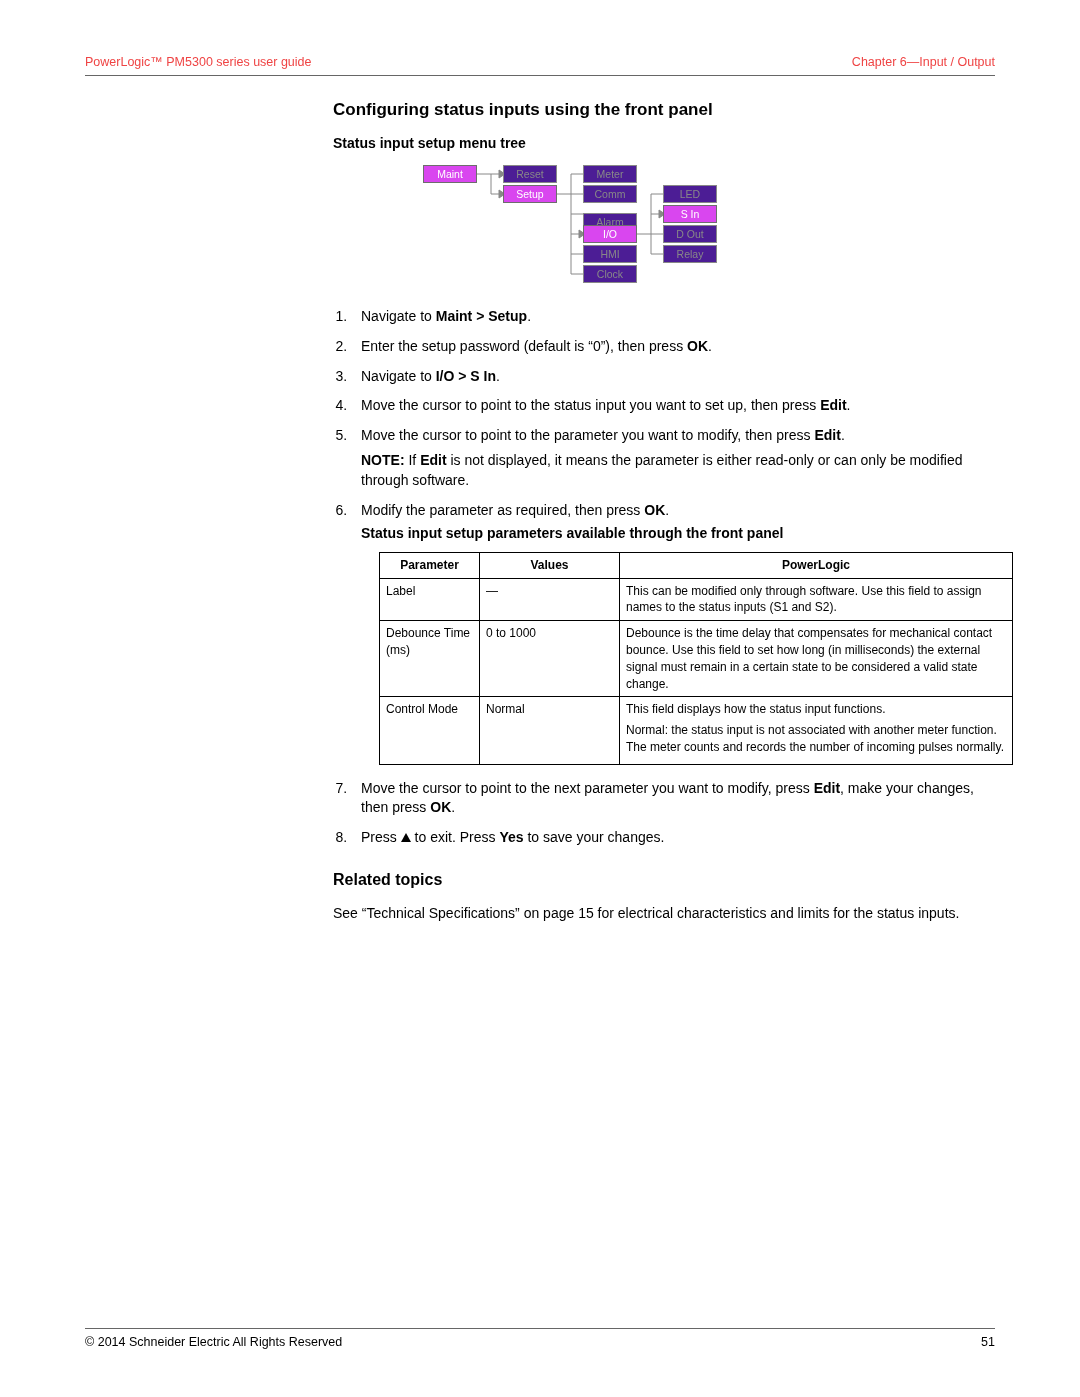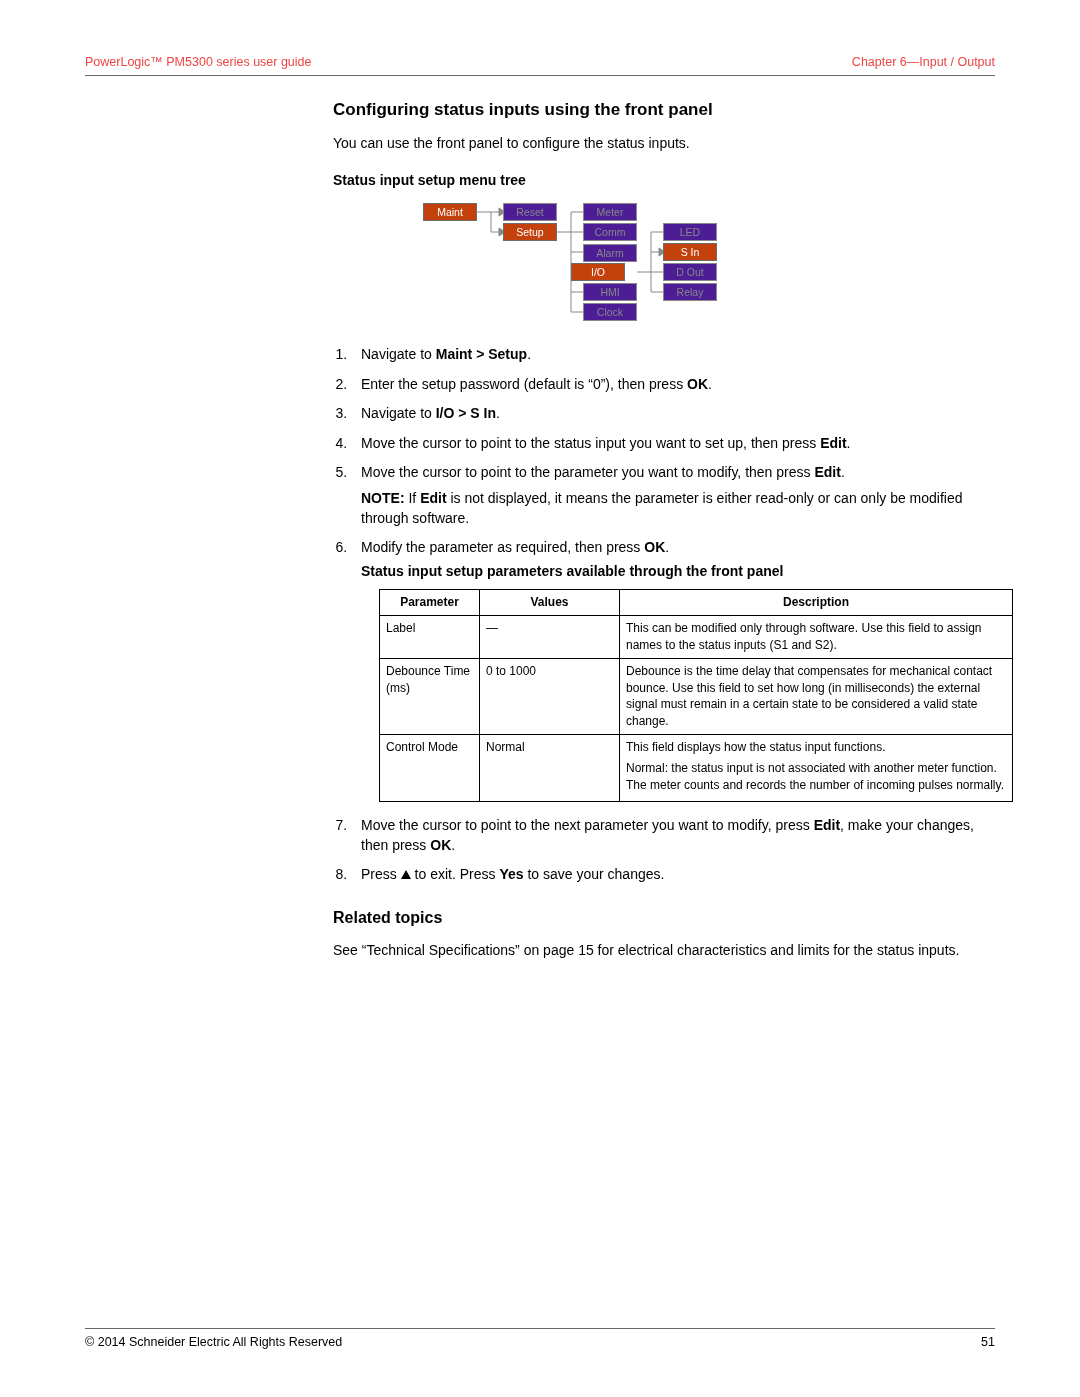--- a/index.html
+++ b/index.html
@@ -53,21 +53,21 @@
     position: absolute;
     width: 54px;
     height: 18px;
     border: 1px solid #888;
     font-size: 10.5px;
     text-align: center;
     line-height: 16px;
     background: #4c1d95;
     color: #888;
   }
-  .node.dark { background: #c2410c; color: #fff; border-color: #6d6d6d; }
+  .node.dark { background: #d946ef; color: #fff; border-color: #6d6d6d; }
   svg.tree-lines { position: absolute; left:0; top:0; width:460px; height:120px; }
   
   ol.steps { padding-left: 18px; margin: 0 0 10px 0; }
   ol.steps > li { padding-left: 10px; margin-bottom: 10px; font-size: 14px; }
   .note { margin: 6px 0 10px 0; }
   .tbl-heading { font-weight: bold; margin: 4px 0 8px 0; }
   table.params {
     border-collapse: collapse;
     width: 100%;
     margin: 0 0 14px 18px;
@@ -110,21 +110,20 @@
 <body>
 
 <div class="page">
   <div class="header">
     <span>PowerLogic™ PM5300 series user guide</span>
     <span>Chapter 6—Input / Output</span>
   </div>
 
   <div class="content">
     <h2 class="section-title">Configuring status inputs using the front panel</h2>
-    <p class="para">You can use the front panel to configure the status inputs.</p>
     <p class="subhead">Status input setup menu tree</p>
 
     <div class="tree-wrap">
       <svg class="tree-lines">
         <g stroke="#888" stroke-width="1" fill="none">
 
           <path d="M54 9 L68 9"></path>
           <path d="M68 9 L68 29 L80 29"></path>
           <polygon points="76,5 82,9 76,13" fill="#888"></polygon>
           <polygon points="76,25 82,29 76,33" fill="#888"></polygon>
@@ -150,22 +149,22 @@
         </g>
       </svg>
 
       <div class="node dark" style="left:0px; top:0px">Maint</div>
 
       <div class="node" style="left:80px; top:0px">Reset</div>
       <div class="node dark" style="left:80px; top:20px">Setup</div>
 
       <div class="node" style="left:160px; top:0px">Meter</div>
       <div class="node" style="left:160px; top:20px">Comm</div>
-      <div class="node" style="left:160px; top:41px">Alarm</div>
-      <div class="node dark" style="left:148px; top:60px">I/O</div>
+      <div class="node" style="left:160px; top:48px">Alarm</div>
+      <div class="node dark" style="left:160px; top:60px">I/O</div>
       <div class="node" style="left:160px; top:80px">HMI</div>
       <div class="node" style="left:160px; top:100px">Clock</div>
 
       <div class="node" style="left:240px; top:20px">LED</div>
       <div class="node dark" style="left:240px; top:40px">S In</div>
       <div class="node" style="left:240px; top:60px">D Out</div>
       <div class="node" style="left:240px; top:80px">Relay</div>
     </div>
 
     <ol class="steps">
@@ -176,21 +175,21 @@
       <li><span>Move the cursor to point to the parameter you want to modify, then press </span><b>Edit</b><span>.</span>
         <p class="note"><b>NOTE:</b><span> If </span><b>Edit</b><span> is not displayed, it means the parameter is either read-only or can only be modified through software.</span></p>
       </li>
       <li><span>Modify the parameter as required, then press </span><b>OK</b><span>.</span>
         <p class="tbl-heading">Status input setup parameters available through the front panel</p>
         <table class="params">
           <thead>
             <tr>
               <th>Parameter</th>
               <th>Values</th>
-              <th>Description</th>
+              <th>PowerLogic</th>
             </tr>
           </thead>
           <tbody>
             <tr>
               <td>Label</td>
               <td>—</td>
               <td>This can be modified only through software. Use this field to assign names to the status inputs (S1 and S2).</td>
             </tr>
             <tr>
               <td>Debounce Time (ms)</td>

